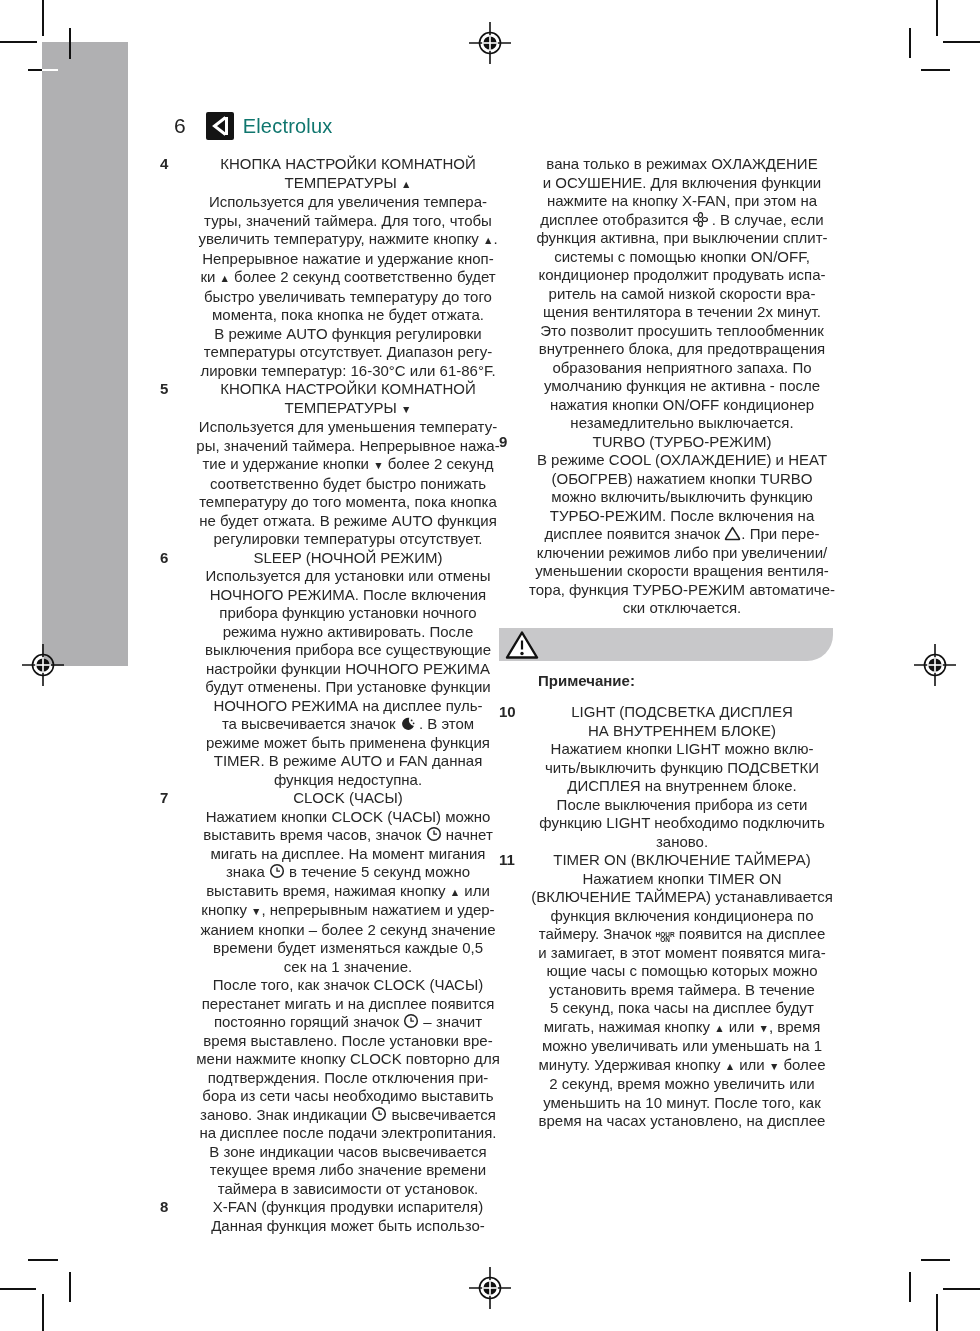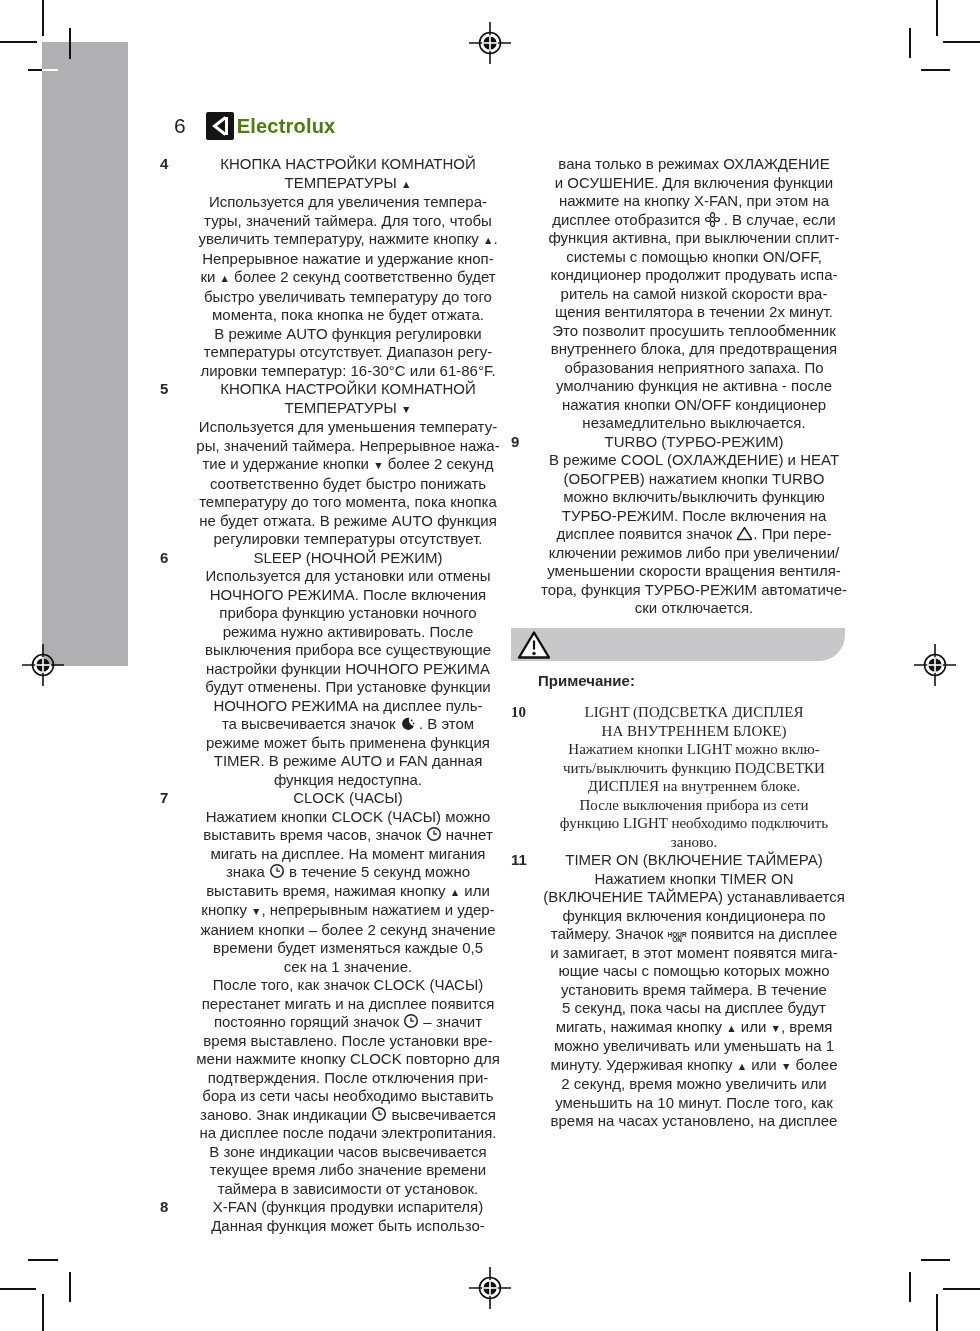--- a/index.html
+++ b/index.html
@@ -9,44 +9,44 @@
 
   
   .gray-bar{position:absolute;left:42px;top:42px;width:86px;height:624px;background:#b0b0b2;}
   .crop{position:absolute;background:#111;}
   .crop.white{background:#ffffff;}
   .regmark{position:absolute;width:46px;height:46px;}
 
   
   .header{position:absolute;left:174px;top:112px;display:flex;align-items:center;}
   .page-num{font-size:21px;color:#222;margin-right:20px;}
-  .brand{font-size:20px;font-weight:bold;letter-spacing:.2px;color:#4d7c0f;margin-left:3px;}
+  .brand{font-size:20px;font-weight:normal;letter-spacing:.2px;color:#0f766e;margin-left:9px;}
 
   
   .col{position:absolute;top:155px;font-size:15px;line-height:18.5px;}
   .col-left{left:160px;width:350px;}
-  .col-right{left:511px;width:340px;}
+  .col-right{left:499px;width:340px;}
   .item{display:flex;}
   .num{flex:none;width:26px;font-weight:bold;}
   .body{flex:1;text-align:center;}
 
   
   .tri{font-size:10.5px;letter-spacing:0;}
   .ic{vertical-align:-2px;}
   .houron{display:inline-block;font-size:6.5px;font-weight:bold;line-height:5.5px;
           vertical-align:-3px;letter-spacing:0;}
   .houron i{display:block;font-style:normal;}
 
   
   .banner{margin-top:10px;height:33px;width:334px;background:#c8c8ca;
           border-radius:0 0 26px 0;position:relative;}
   .banner svg{position:absolute;left:6px;top:2px;}
-  .note{margin-top:11px;margin-left:27px;}
+  .note{margin-top:11px;margin-left:39px;}
   .note-title{font-weight:bold;}
-  .mt13{margin-top:13px;font-family:Liberation Serif, serif;}
+  .mt13{margin-top:13px;}
 </style>
 </head>
 <body>
 
 <div class="page">
 
   <div class="gray-bar"></div>
 
   <div class="crop" style="left:42px;top:0;width:2px;height:36px"></div>
   <div class="crop" style="left:0;top:41px;width:37px;height:2px"></div>

